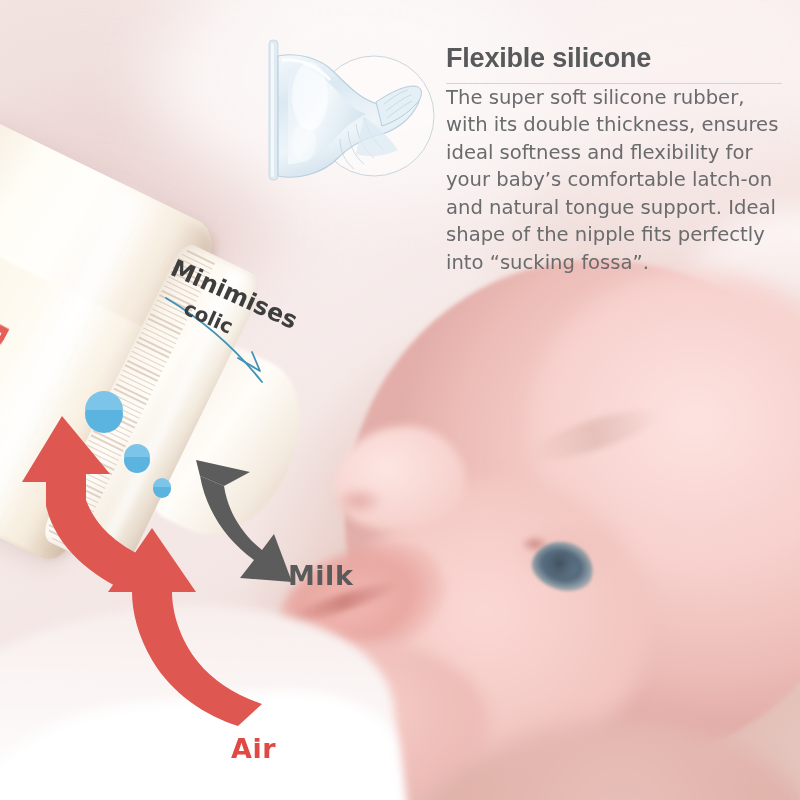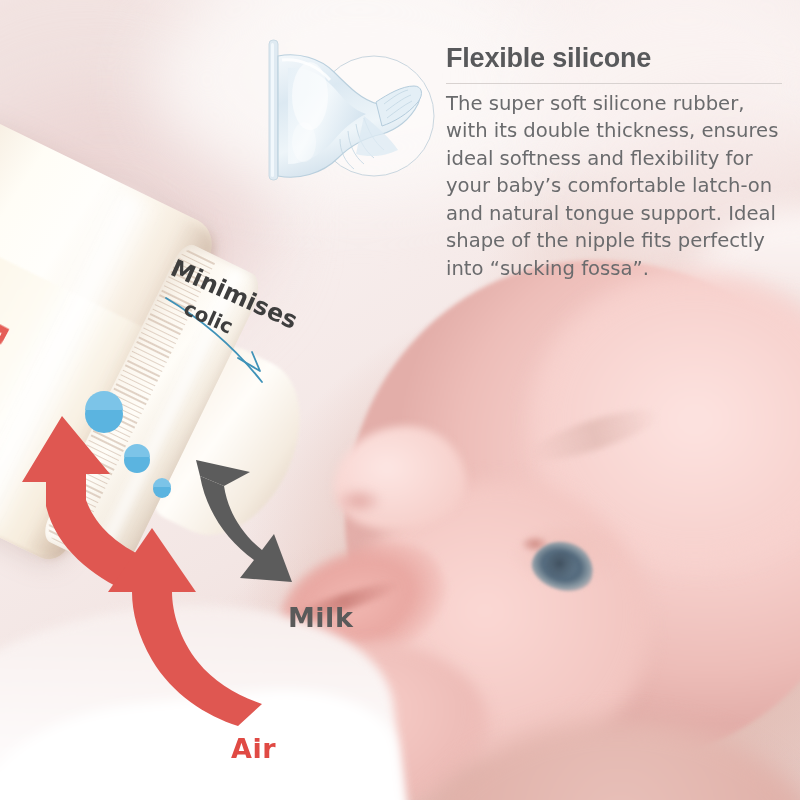--- a/index.html
+++ b/index.html
@@ -233,21 +233,21 @@
   .bubble { position:absolute; border-radius:50%; }
 
   .txt-minimises {
     position:absolute;
     color:#3e3e3e;
     font-family:"DejaVu Sans", sans-serif;
     white-space:nowrap;
   }
 
   .label-milk {
-    position:absolute; left:288px; top:602px;
+    position:absolute; left:288px; top:560px;
     font-size:27px; font-weight:bold; color:#5a5a5a;
     font-family:"DejaVu Sans", sans-serif;
     letter-spacing:.5px;
   }
   .label-air {
     position:absolute; left:231px; top:733px;
     font-size:27px; font-weight:bold; color:#e04a44;
     font-family:"DejaVu Sans", sans-serif;
     letter-spacing:.5px;
   }
@@ -257,21 +257,21 @@
   .panel h1 {
     font-size:27px; font-weight:bold; color:#58595b;
     font-family:"Liberation Sans", sans-serif;
     letter-spacing:-.2px; line-height:1.1;
   }
   .panel .rule {
     margin-top:9px; height:1px; width:336px;
     background:#d8d2d0;
   }
   .panel p {
-    margin-top:6px;
+    margin-top:0;
     font-size:19.6px; line-height:27.5px;
     color:#6a6b6d;
     font-family:"DejaVu Sans", sans-serif;
   }
 </style>
 </head>
 <body>
 
 <div id="stage">
 

